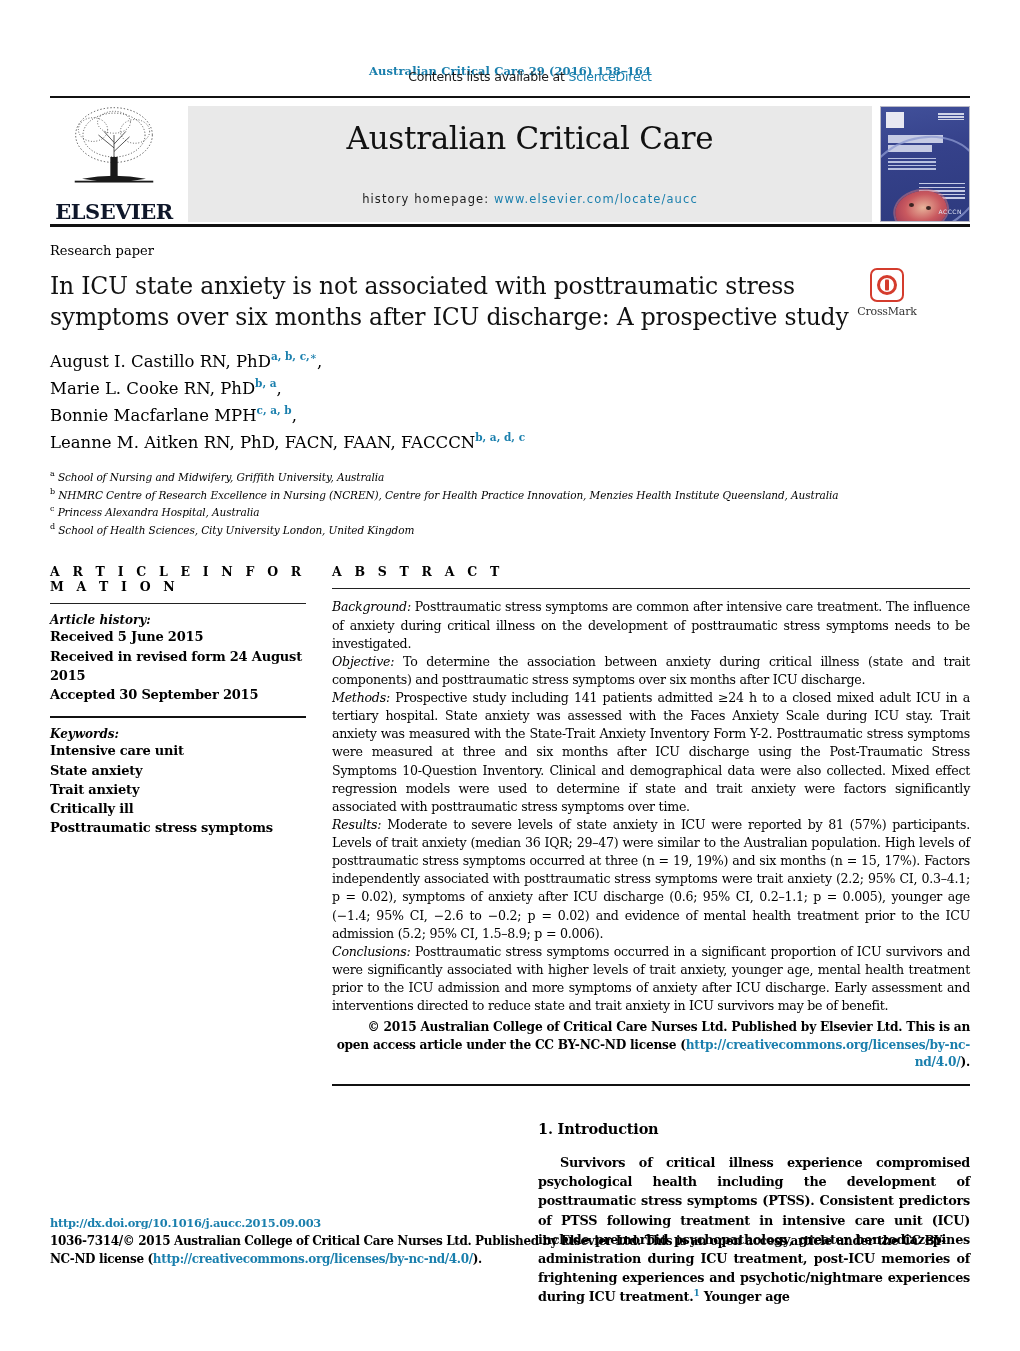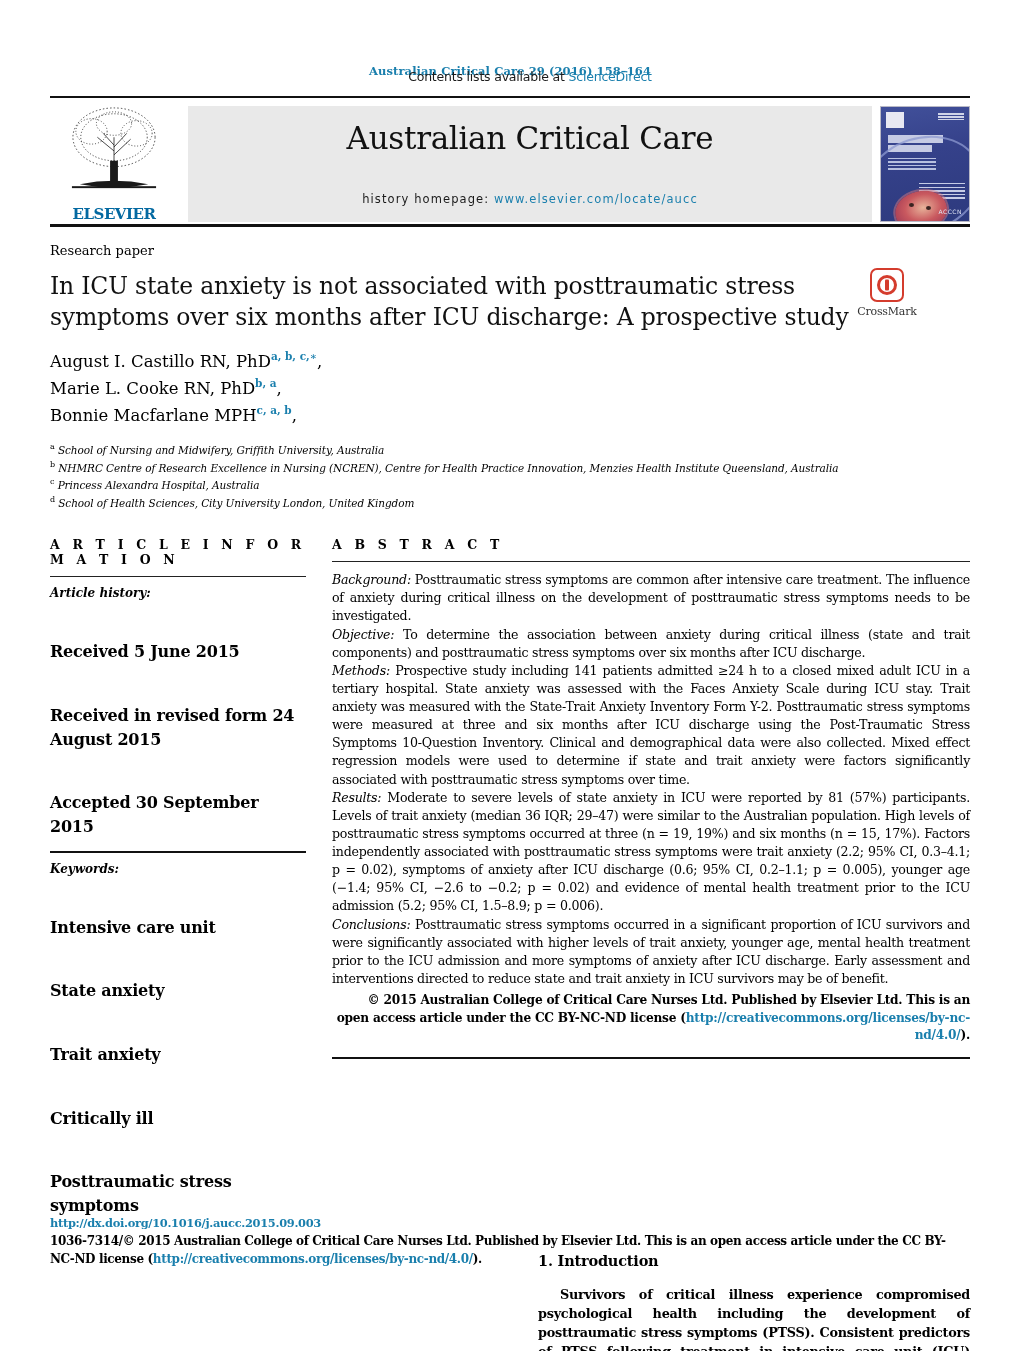--- a/index.html
+++ b/index.html
@@ -40,24 +40,24 @@
     width:128px;
     flex:0 0 128px;
     display:flex;
     flex-direction:column;
     align-items:center;
     justify-content:flex-end;
     padding-bottom:2px;
   }
   .tree { width:106px; height:92px; }
   .elsevier-word {
-    color:#0369a1;
-    font-family:"DejaVu Serif", serif;
-    font-weight:bold;
-    font-size:15px;
+    color:#0f172a;
+    font-family:"DejaVu Serif", serif;
+    font-weight:bold;
+    font-size:21px;
     letter-spacing:-0.5px;
     line-height:1;
     margin-top:13px;
   }
   .centerbox {
     flex:1 1 auto;
     background:#e9e9e9;
     margin:2px 8px 2px 10px;
     display:flex;
     flex-direction:column;
@@ -219,24 +219,23 @@
   .hr-thin { border-top:1px solid #222; margin-top:9px; }
   .hr-thick { border-top:2px solid #111; margin-top:12px; }
   .info-sub {
     font-family:"DejaVu Serif", serif;
     font-style:italic; font-weight:bold;
     font-size:12px; margin-top:9px;
   }
   .info-line {
     font-family:"DejaVu Serif", serif;
     font-weight:bold;
-    font-size:16px;
+    font-size:13px;
     line-height:1.48;
     letter-spacing:-.2px;
-    margin-top:40px;
   }
   .abs-p {
     font-family:"DejaVu Serif", serif;
     font-weight:normal;
     font-size:12.6px;
     line-height:1.44;
     text-align:justify;
     letter-spacing:-.25px;
     margin:0;
   }
@@ -358,20 +357,21 @@
         <div class="cm-bar"></div>
       </div>
       <div class="cm-label">CrossMark</div>
     </div>
   </div>
 
   <div class="authors">
     <div><span>August I. Castillo RN, PhD</span><span class="sup">a, b, c,∗</span><span>,</span></div>
     <div><span>Marie L. Cooke RN, PhD</span><span class="sup">b, a</span><span>,</span></div>
     <div><span>Bonnie Macfarlane MPH</span><span class="sup">c, a, b</span><span>,</span></div>
+    <div><span>Leanne M. Aitken RN, PhD, FACN, FAAN, FACCCN</span><span class="sup">b, a, d, c</span><span></span></div>
   </div>
 
   <div class="affils">
     <div class="affil"><span class="mk">a</span> <span>School of Nursing and Midwifery, Griffith University, Australia</span></div>
     <div class="affil"><span class="mk">b</span> <span>NHMRC Centre of Research Excellence in Nursing (NCREN), Centre for Health Practice Innovation, Menzies Health Institute Queensland, Australia</span></div>
     <div class="affil"><span class="mk">c</span> <span>Princess Alexandra Hospital, Australia</span></div>
     <div class="affil"><span class="mk">d</span> <span>School of Health Sciences, City University London, United Kingdom</span></div>
   </div>
 
   <div class="infoblock">

